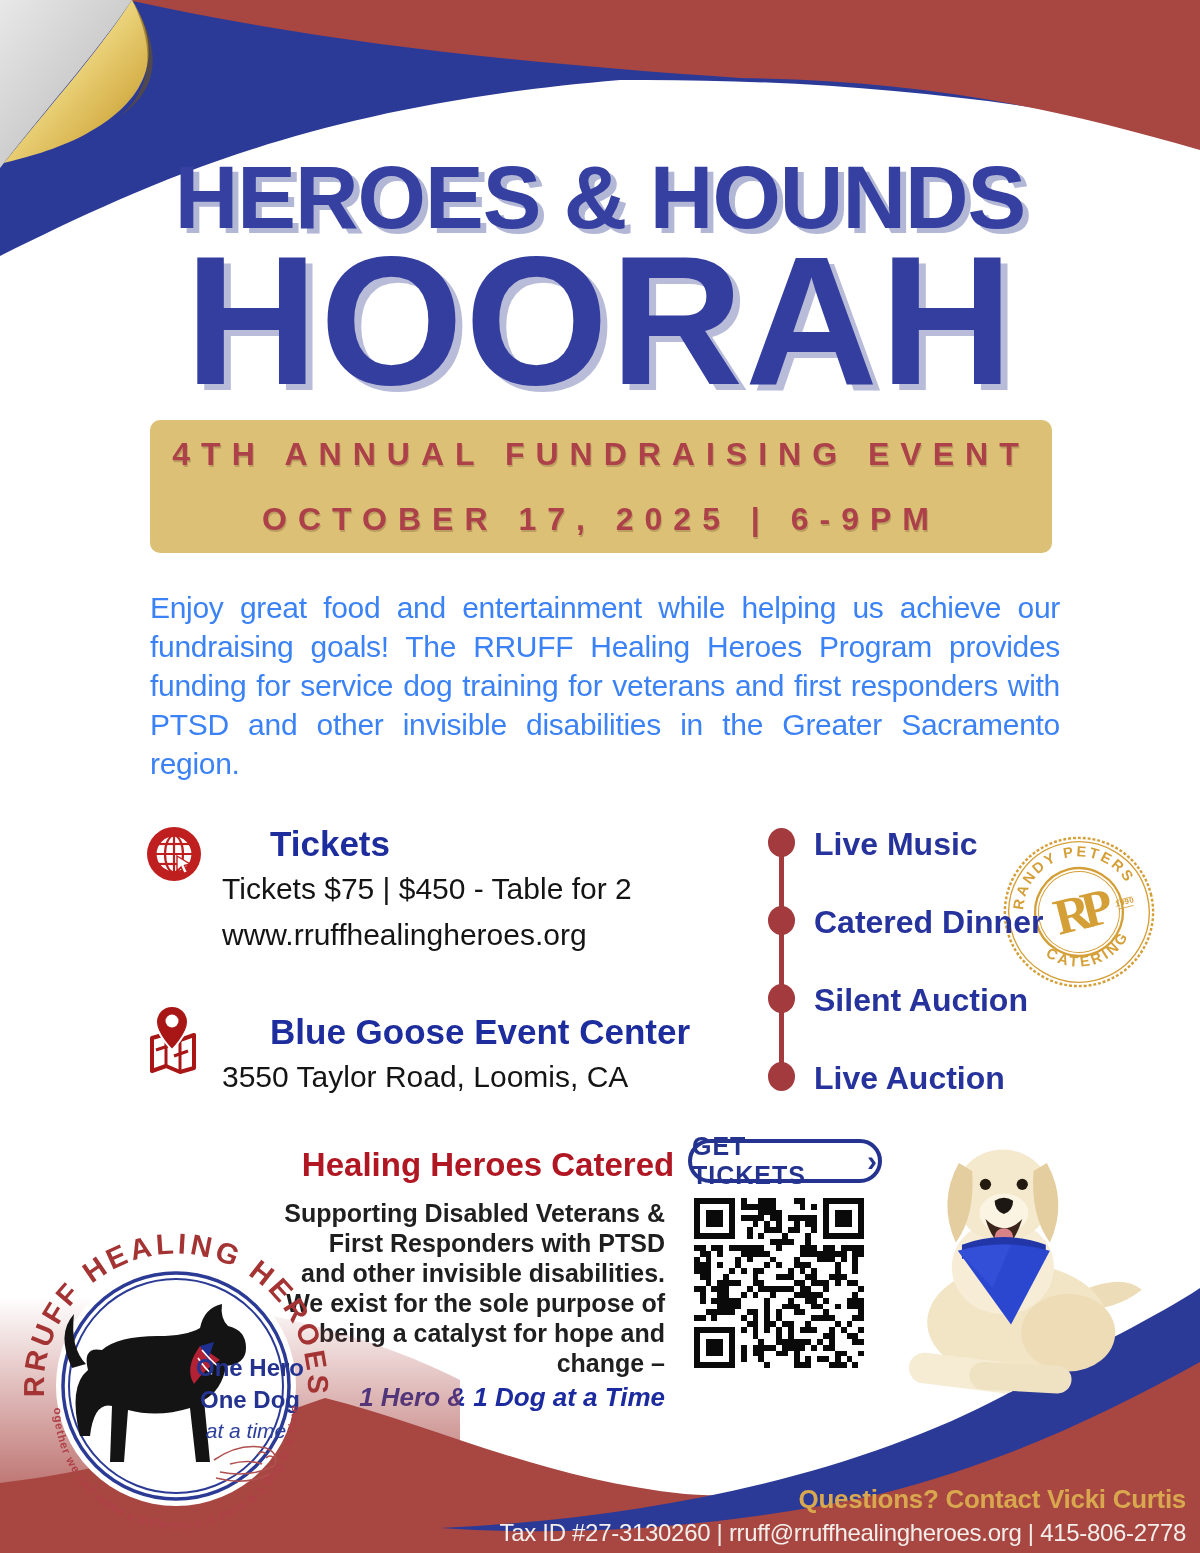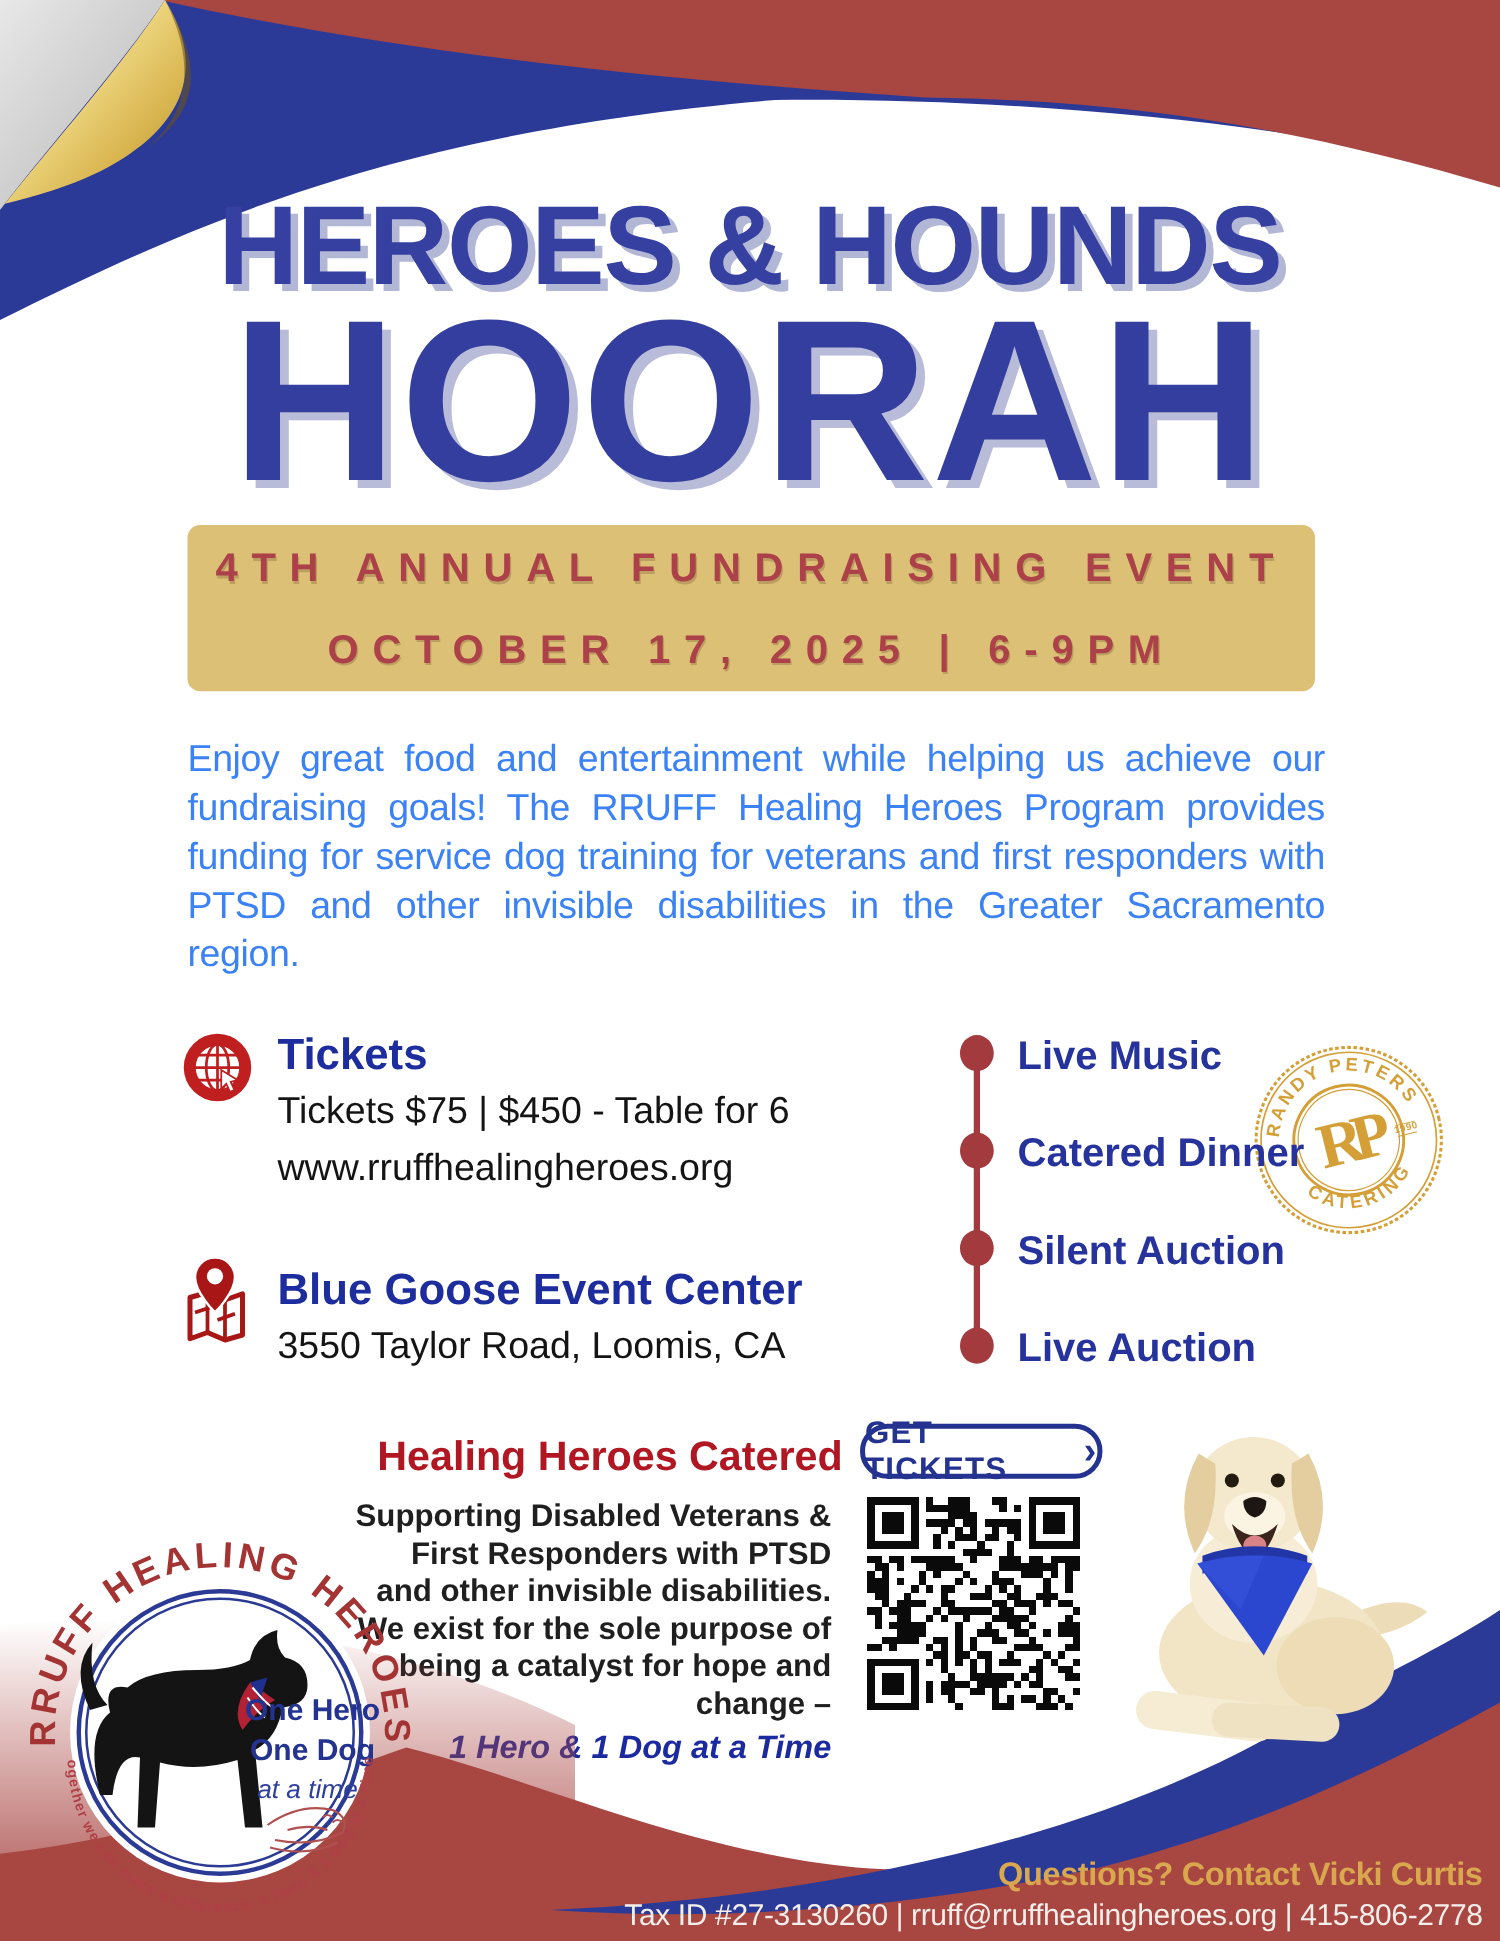--- a/index.html
+++ b/index.html
@@ -18,21 +18,21 @@
   .banner { left:150px; top:420px; width:902px; height:133px; background:#dcc076; border-radius:10px;
             display:flex; flex-direction:column; justify-content:center; align-items:center; gap:28px; }
   .banner div { font-weight:bold; font-size:32px; letter-spacing:11px; color:#ac4149;
                 text-shadow:1px 2px 0 rgba(90,60,30,0.25); white-space:nowrap; }
 
   
   .intro { left:150px; top:588px; width:910px; font-size:30px; line-height:39px; color:#3b82f6;
            text-align:justify; letter-spacing:-0.3px; }
 
   
-  .info-head { font-size:35px; font-weight:bold; color:#1d2d9d; }
+  .info-head { font-size:35px; font-weight:bold; color:#1d2d9d;margin-left:48px; }
   .info-line { font-size:30px; color:#141414; }
   .tickets-head { left:222px; top:824px; }
   .tickets-pricing { left:222px; top:872px; }
   .tickets-site { left:222px; top:918px; }
   .venue-head { left:222px; top:1012px; }
   .venue-addr { left:222px; top:1060px; }
 
   
   .feature-line { left:779px; top:850px; width:5px; height:222px; background:#a23a3e; z-index:1; }
   .feature-dot { left:768px; width:27px; height:29px; border-radius:50%; background:#a23a3e; z-index:1; }
@@ -112,21 +112,21 @@
       <ellipse cx="28" cy="28" rx="18.5" ry="18.5"></ellipse>
       <ellipse cx="28" cy="28" rx="9" ry="18.5"></ellipse>
       <line x1="9.5" y1="28" x2="46.5" y2="28"></line>
       <line x1="12" y1="18" x2="44" y2="18"></line>
       <line x1="12" y1="38" x2="44" y2="38"></line>
       <line x1="28" y1="9.5" x2="28" y2="46.5"></line>
     </g>
     <path d="M31,30 L44,38 L38.5,39.5 L41.5,46 L38,47.5 L35,41 L31,45 Z" fill="#fff" stroke="#bf1f1f" stroke-width="1.4"></path>
   </svg>
   <div class="abs info-head tickets-head">Tickets</div>
-  <div class="abs info-line tickets-pricing">Tickets $75 | $450 - Table for 6</div>
+  <div class="abs info-line tickets-pricing">Tickets $75 | $450 - Table for 2</div>
   <div class="abs info-line tickets-site">www.rruffhealingheroes.org</div>
 
   <svg class="abs" style="left:144px;top:1004px;" width="56" height="72" viewBox="0 0 56 72">
     <path d="M8,34 L22,30 L36,36 L50,31 L50,64 L36,68 L22,62 L8,67 Z" fill="#fff" stroke="#a81616" stroke-width="4" stroke-linejoin="round"></path>
     <path d="M22,31 L22,61 M36,37 L36,67" stroke="#a81616" stroke-width="3"></path>
     <path d="M12,46 L24,42 M30,52 L44,47" stroke="#a81616" stroke-width="3"></path>
     <path d="M28,2 C19,2 12,9 12,18 C12,30 28,46 28,46 C28,46 44,30 44,18 C44,9 37,2 28,2 Z" fill="#a81616" stroke="#fff" stroke-width="2"></path>
     <circle cx="28" cy="17" r="6.5" fill="#fff"></circle>
   </svg>
   <div class="abs info-head venue-head">Blue Goose Event Center</div>

